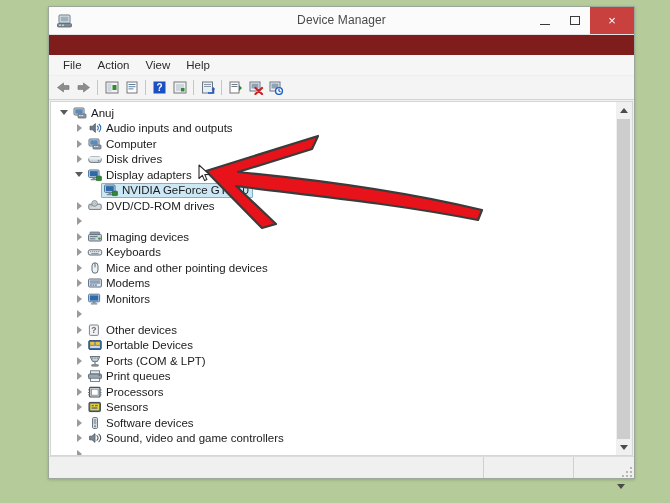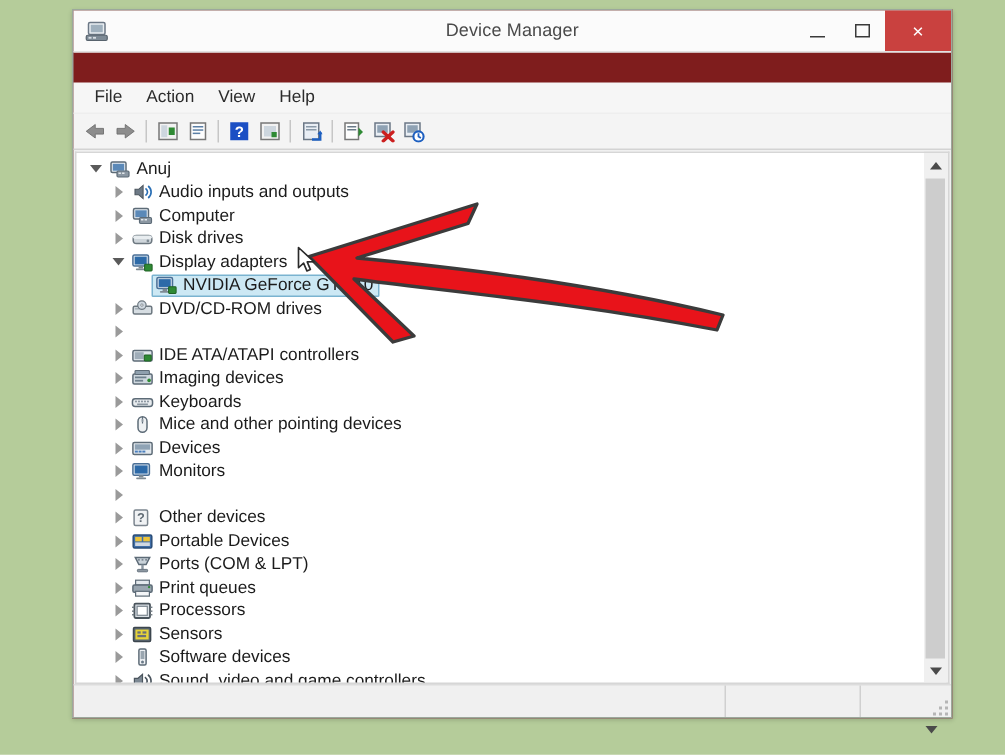--- a/index.html
+++ b/index.html
@@ -469,36 +469,20 @@
               </span>
             </div>
             <div class="row">
               <span style="display: inline-block; flex: 0 0 21px; height: 1px;"></span>
               <span class="twisty collapsed">
                 <i></i>
               </span>
               <span class="inner">
                 <span class="ico">
                   <svg width="16" height="14" viewBox="0 0 16 14">
-                    <rect x="1.6" y="3.6" width="12.8" height="7" rx="1" fill="#dfe6eb" stroke="#5d6b77" stroke-width="1"></rect>
-              <rect x="2.8" y="4.8" width="6" height="4.6" fill="#9fadb9"></rect>
-              <rect x="9.2" y="6.6" width="4.6" height="4" rx=".6" fill="#2f8a34" stroke="#1f6224" stroke-width=".7"></rect>
-                  </svg>
-                </span>
-                <span class="lbl">IDE ATA/ATAPI controllers</span>
-              </span>
-            </div>
-            <div class="row">
-              <span style="display: inline-block; flex: 0 0 21px; height: 1px;"></span>
-              <span class="twisty collapsed">
-                <i></i>
-              </span>
-              <span class="inner">
-                <span class="ico">
-                  <svg width="16" height="14" viewBox="0 0 16 14">
                     <rect x="1.6" y="4.4" width="12.8" height="6.6" rx="1" fill="#cfd8df" stroke="#5d6b77" stroke-width="1"></rect>
               <rect x="3" y="2" width="9.6" height="2.6" rx=".6" fill="#8fa0ae" stroke="#5d6b77" stroke-width=".7"></rect>
               <rect x="3" y="6" width="7.6" height="1.2" fill="#6f808e"></rect>
               <rect x="3" y="8.2" width="5.4" height="1.2" fill="#6f808e"></rect>
               <circle cx="12.4" cy="8.6" r="1.2" fill="#2f8a34"></circle>
                   </svg>
                 </span>
                 <span class="lbl">Imaging devices</span>
               </span>
             </div>
@@ -546,21 +530,21 @@
               <span class="inner">
                 <span class="ico">
                   <svg width="16" height="14" viewBox="0 0 16 14">
                     <rect x="1.6" y="3" width="12.8" height="8" rx="1" fill="#e3e9ee" stroke="#5d6b77" stroke-width="1"></rect>
               <rect x="2.9" y="4.2" width="10.2" height="3.6" fill="#8fa3b5"></rect>
               <rect x="2.9" y="8.4" width="2" height="1.3" fill="#4a7fbe"></rect>
               <rect x="5.4" y="8.4" width="2" height="1.3" fill="#4a7fbe"></rect>
               <rect x="7.9" y="8.4" width="2" height="1.3" fill="#4a7fbe"></rect>
                   </svg>
                 </span>
-                <span class="lbl">Devices</span>
+                <span class="lbl">Modems</span>
               </span>
             </div>
             <div class="row">
               <span style="display: inline-block; flex: 0 0 21px; height: 1px;"></span>
               <span class="twisty collapsed">
                 <i></i>
               </span>
               <span class="inner">
                 <span class="ico">
                   <svg width="16" height="14" viewBox="0 0 16 14">

